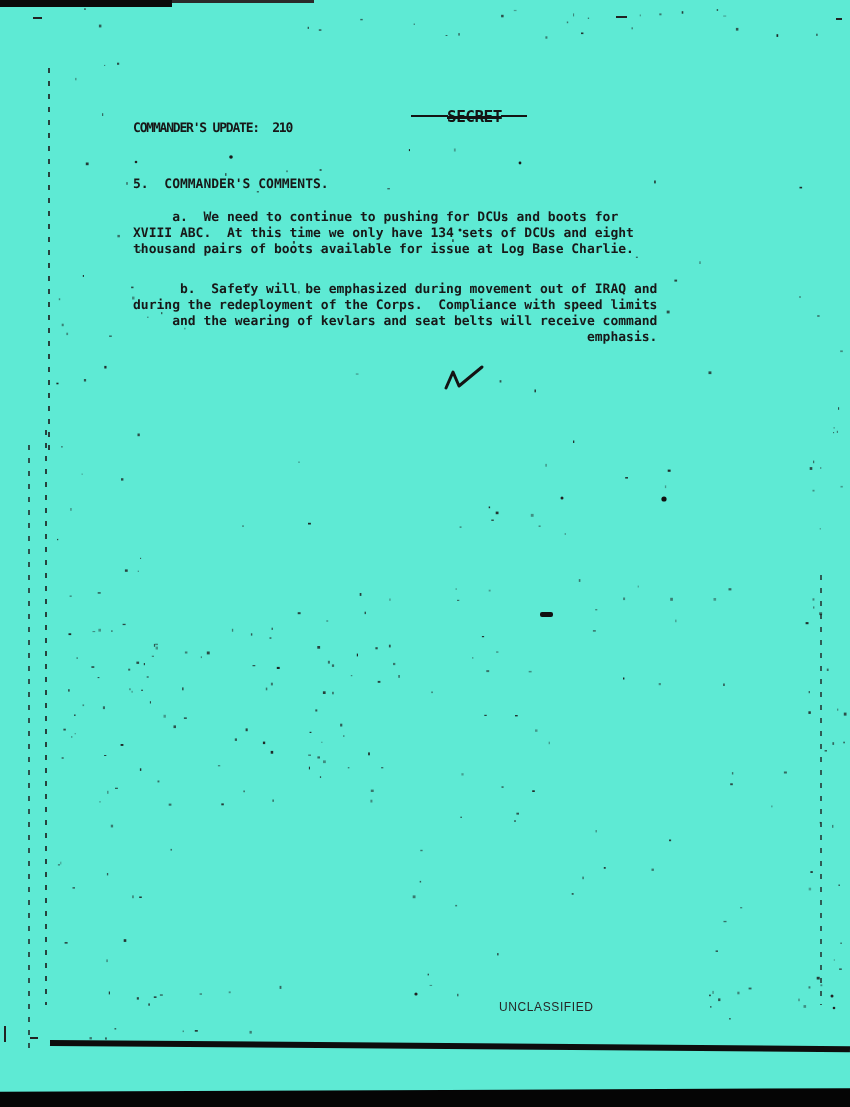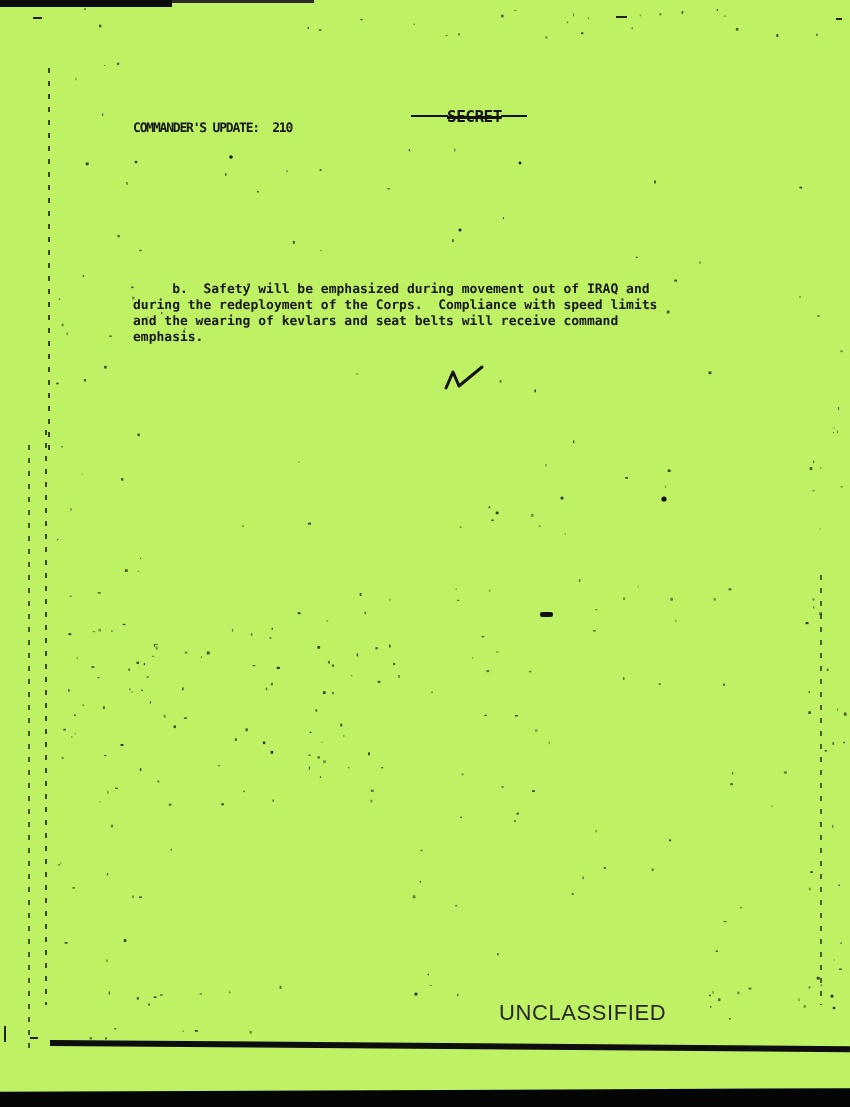--- a/index.html
+++ b/index.html
@@ -1,37 +1,37 @@
 <!DOCTYPE html>
 <html><head>
 <meta charset="utf-8">
 <style>
   html,body{margin:0;padding:0;background:#e8e8e8;}
   .page{
     position:relative;
     width:850px;height:1107px;
-    background:#bef264;
+    background:#5eead4;
     overflow:hidden;
     font-family:"DejaVu Sans Mono", monospace;
     color:#161616;
   }
   .mono{
     position:absolute;
     font-family:"DejaVu Sans Mono", monospace;
     font-weight:700;
     font-size:13px;
     line-height:15.9px;
     white-space:pre;
     color:#181818;
     text-rendering:geometricPrecision;
   }
   .doc-title{left:133px;top:121px;letter-spacing:-1.2px;}
   .section-heading{left:133px;top:177px;letter-spacing:0px;}
   .para-a{left:133px;top:210px;}
-  .para-b{left:133px;top:282px;}
+  .para-b{left:133px;top:282px;text-align:right;}
   .para-c{left:133px;top:357px;}
   .secret{
     position:absolute;left:447px;top:107px;
     font-family:"DejaVu Sans Mono", monospace;
     font-weight:700;font-size:16px;letter-spacing:-0.5px;
     color:#141414;white-space:pre;
   }
   .secret .secret-word{
     text-decoration:line-through;
     text-decoration-thickness:2.5px;
@@ -40,21 +40,21 @@
     content:"";position:absolute;left:-36px;top:8px;width:37px;
     border-top:2.5px solid #141414;
   }
   .secret::after{
     content:"";position:absolute;right:-25px;top:8px;width:26px;
     border-top:2.5px solid #141414;
   }
   .footer-classification{
     position:absolute;left:499px;top:1000px;
     font-family:"Liberation Sans", sans-serif;
-    font-size:22px;font-weight:400;letter-spacing:0.6px;
+    font-size:12px;font-weight:400;letter-spacing:0.6px;
     color:#262626;
   }
   .artifact{position:absolute;background:#0a0a0a;}
   .top-bar{left:0;top:0;width:172px;height:7px;}
   .top-bar-tail{left:172px;top:0;width:142px;height:3px;background:#2a2a2a;}
   .bottom-rule{
     left:50px;top:1040px;width:800px;height:6px;
     transform:rotate(0.45deg);transform-origin:left center;background:#0d0d0d;
   }
   .bottom-bar{
@@ -82,21 +82,25 @@
 
   <div class="vline v1"></div>
   <div class="vline v2"></div>
   <div class="vline v3"></div>
   <div class="vline v4"></div>
 
   <div class="secret"><span class="secret-word">SECRET</span></div>
 
   <div class="mono doc-title">COMMANDER'S UPDATE:  210</div>
 
-
+  <div class="mono section-heading">5.  COMMANDER'S COMMENTS.</div>
+
+  <div class="mono para-a">     a.  We need to continue to pushing for DCUs and boots for
+XVIII ABC.  At this time we only have 134 sets of DCUs and eight
+thousand pairs of boots available for issue at Log Base Charlie.</div>
 
   <div class="mono para-b">     b.  Safety will be emphasized during movement out of IRAQ and
 during the redeployment of the Corps.  Compliance with speed limits
 and the wearing of kevlars and seat belts will receive command
 emphasis.</div>
 
 
   <svg class="checkmark" width="52" height="42" viewBox="0 0 52 42">
     <polyline points="6,27 13,11 19,25 42,6" fill="none" stroke="#141414" stroke-width="3" stroke-linecap="round" stroke-linejoin="round"></polyline>
   </svg>

